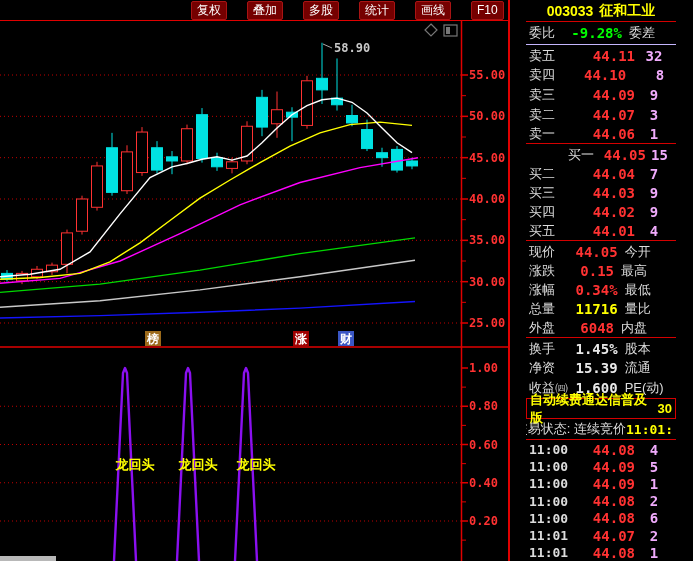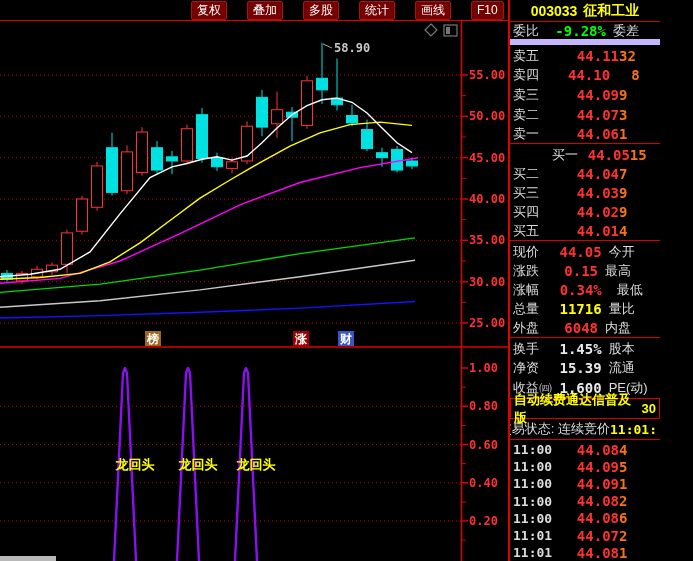--- a/index.html
+++ b/index.html
@@ -5,29 +5,29 @@
   html,body{margin:0;padding:0;background:#000;}
   #screen{position:relative;width:693px;height:561px;background:#000;overflow:hidden;
           font-family:"Liberation Sans",sans-serif;}
   
   #menu-bar{position:absolute;left:191px;top:1px;width:316px;height:19px;display:flex;gap:20px;overflow:hidden;}
   .menu-btn{background:#750000;border:1px solid #a81414;border-radius:2px;color:#fff;
             font:12px "Liberation Sans",sans-serif;padding:1px 5px 0 5px;height:16px;line-height:15px;
             white-space:nowrap;cursor:pointer;}
   
   #right-panel{position:absolute;left:510px;top:0;width:183px;height:561px;background:#000;}
-  .rp-sec{position:absolute;left:0;width:150px;box-sizing:border-box;}
+  .rp-sec{position:absolute;left:16px;width:150px;box-sizing:border-box;}
   .rp-name{top:0;height:22px;border-bottom:1px solid #d40000;display:flex;align-items:center;justify-content:center;gap:6px;
            color:#ffff00;font:bold 14px "Liberation Sans",sans-serif;}
   .row{display:flex;align-items:center;padding:0 3px;font:13px "Liberation Sans",sans-serif;box-sizing:border-box;}
   .lbl{color:#dcdcdc;width:50px;white-space:nowrap;}
   .val{flex:1;text-align:right;font:bold 14px "DejaVu Sans Mono",monospace;white-space:nowrap;}
   .lbl2{width:52px;padding-left:7px;color:#dcdcdc;white-space:nowrap;}
-  .qty{width:38px;text-align:left;color:#f97316;font:bold 14px "DejaVu Sans Mono",monospace;}
-  #rp-weibi{top:22px;height:23px;border-bottom:6px solid #c4b5fd;}
+  .qty{width:38px;text-align:center;color:#f0abfc;font:bold 14px "DejaVu Sans Mono",monospace;}
+  #rp-weibi{top:22px;height:23px;border-bottom:1px solid #c4b5fd;}
   #rp-sell{top:46px;height:98px;border-bottom:1px solid #d40000;}
   #rp-buy{top:145px;height:96px;border-bottom:1px solid #d40000;}
   #rp-quote{top:242px;height:96px;border-bottom:1px solid #d40000;}
   #rp-stats{top:339px;height:59px;}
   #rp-banner{top:398px;height:21px;border:1px solid #d40000;display:flex;align-items:center;padding:0 3px;
              color:#ffff00;font:bold 13px "Liberation Sans",sans-serif;}
   #rp-banner .grow{flex:1;}
   #rp-status{top:419px;height:21px;border-bottom:1px solid #d40000;display:flex;align-items:center;padding:0 3px;
              color:#dcdcdc;font:13px "Liberation Sans",sans-serif;white-space:nowrap;overflow:hidden;justify-content:flex-end;}
   #rp-status .time{flex:1;text-align:right;color:#ffff00;font:bold 13px "DejaVu Sans Mono",monospace;}
@@ -290,21 +290,21 @@
         <div class="row" style="height: 19.2px;">
           <span class="lbl">现价</span>
           <span class="val" style="color: rgb(255, 50, 50);">44.05</span>
           <span class="lbl2">今开</span>
         </div>
         <div class="row" style="height: 19.2px;">
           <span class="lbl">涨跌</span>
           <span class="val" style="color: rgb(255, 50, 50);">0.15</span>
           <span class="lbl2">最高</span>
         </div>
-        <div class="row" style="height: 19.2px; gap: 8px;">
+        <div class="row" style="height: 19.2px;">
           <span class="lbl">涨幅</span>
           <span class="val" style="color: rgb(255, 50, 50);">0.34%</span>
           <span class="lbl2">最低</span>
         </div>
         <div class="row" style="height: 19.2px;">
           <span class="lbl">总量</span>
           <span class="val" style="color: rgb(255, 255, 0);">11716</span>
           <span class="lbl2">量比</span>
         </div>
         <div class="row" style="height: 19.2px;">

